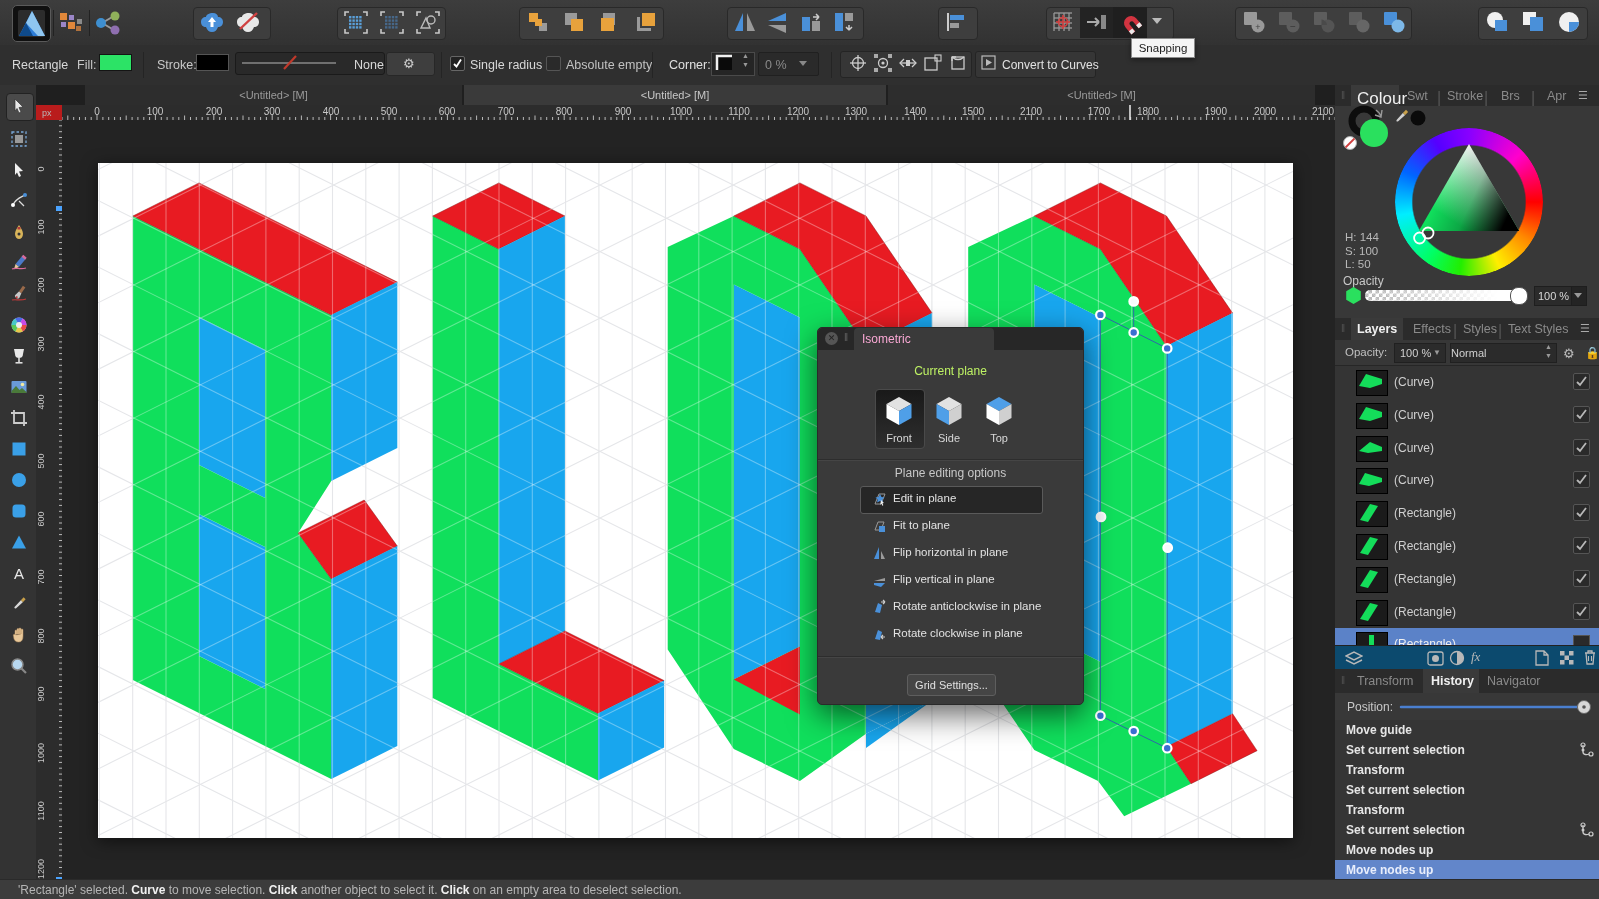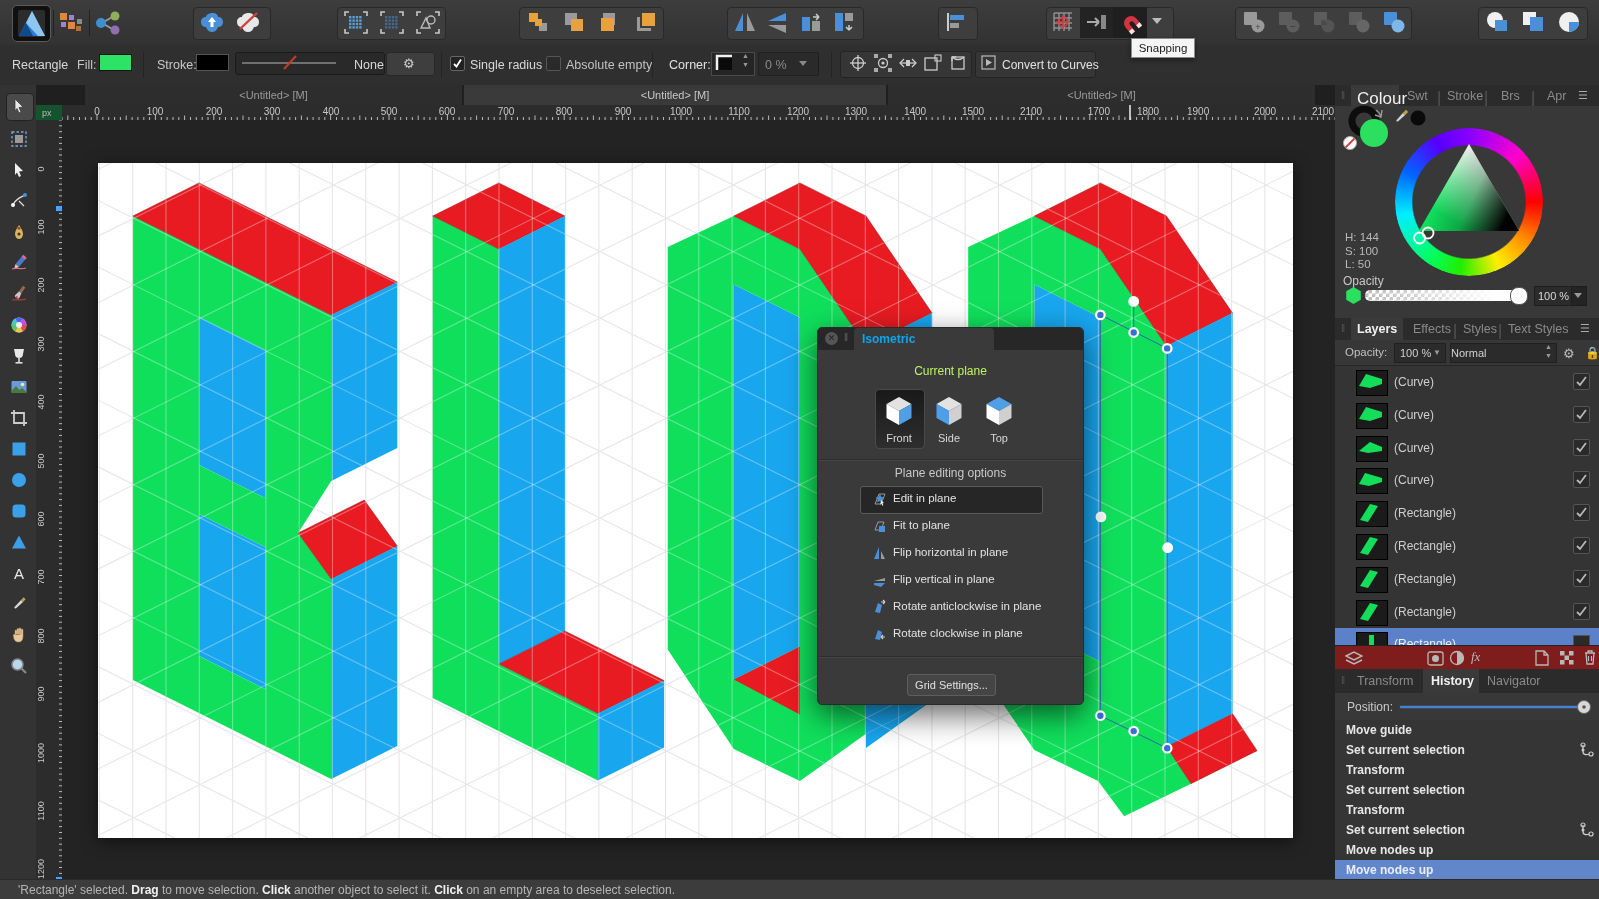--- a/index.html
+++ b/index.html
@@ -548,21 +548,21 @@
     </div>
 
 <div class="abs" style="left:0;top:85px;width:1335px;height:20px;background:#1f1f1f">
       <div class="abs" style="left:85px;top:0;width:377px;height:20px;background:#2d2d2d"></div>
       <div class="abs" style="left:213.5px;top:4px;width:120px;text-align:center;color:#9a9a9a;font-size:11px">&lt;Untitled&gt; [M]</div>
       <div class="abs" style="left:464px;top:0;width:422px;height:20px;background:#3a3a3a"></div>
       <div class="abs" style="left:615.0px;top:4px;width:120px;text-align:center;color:#c8c8c8;font-size:11px">&lt;Untitled&gt; [M]</div>
       <div class="abs" style="left:888px;top:0;width:427px;height:20px;background:#2d2d2d"></div>
       <div class="abs" style="left:1041.5px;top:4px;width:120px;text-align:center;color:#9a9a9a;font-size:11px">&lt;Untitled&gt; [M]</div>
     </div>
-<div class="abs" style="left:36px;top:105px;width:26px;height:15px;background:#14532d;color:#b8b8b8;font-size:9px">
+<div class="abs" style="left:36px;top:105px;width:26px;height:15px;background:#b91c1c;color:#b8b8b8;font-size:9px">
       <span style="position:absolute;left:6px;top:3px">px</span>
     </div>
     <div class="abs" style="left:62px;top:105px;width:1273px;height:15px;background:#2c2c2c;overflow:hidden">
       <div style="position:absolute;left:15px;top:1px;width:40px;text-align:center;color:#c8c8c8;font-size:10px">0</div>
       <div style="position:absolute;left:73px;top:1px;width:40px;text-align:center;color:#c8c8c8;font-size:10px">100</div>
       <div style="position:absolute;left:132px;top:1px;width:40px;text-align:center;color:#c8c8c8;font-size:10px">200</div>
       <div style="position:absolute;left:190px;top:1px;width:40px;text-align:center;color:#c8c8c8;font-size:10px">300</div>
       <div style="position:absolute;left:249px;top:1px;width:40px;text-align:center;color:#c8c8c8;font-size:10px">400</div>
       <div style="position:absolute;left:307px;top:1px;width:40px;text-align:center;color:#c8c8c8;font-size:10px">500</div>
       <div style="position:absolute;left:365px;top:1px;width:40px;text-align:center;color:#c8c8c8;font-size:10px">600</div>
@@ -571,21 +571,21 @@
       <div style="position:absolute;left:541px;top:1px;width:40px;text-align:center;color:#c8c8c8;font-size:10px">900</div>
       <div style="position:absolute;left:599px;top:1px;width:40px;text-align:center;color:#c8c8c8;font-size:10px">1000</div>
       <div style="position:absolute;left:657px;top:1px;width:40px;text-align:center;color:#c8c8c8;font-size:10px">1100</div>
       <div style="position:absolute;left:716px;top:1px;width:40px;text-align:center;color:#c8c8c8;font-size:10px">1200</div>
       <div style="position:absolute;left:774px;top:1px;width:40px;text-align:center;color:#c8c8c8;font-size:10px">1300</div>
       <div style="position:absolute;left:833px;top:1px;width:40px;text-align:center;color:#c8c8c8;font-size:10px">1400</div>
       <div style="position:absolute;left:891px;top:1px;width:40px;text-align:center;color:#c8c8c8;font-size:10px">1500</div>
       <div style="position:absolute;left:949px;top:1px;width:40px;text-align:center;color:#c8c8c8;font-size:10px">2100</div>
       <div style="position:absolute;left:1008px;top:1px;width:40px;text-align:right;color:#c8c8c8;font-size:10px">1700</div>
       <div style="position:absolute;left:1066px;top:1px;width:40px;text-align:center;color:#c8c8c8;font-size:10px">1800</div>
-      <div style="position:absolute;left:1125px;top:1px;width:40px;text-align:left;color:#c8c8c8;font-size:10px">1900</div>
+      <div style="position:absolute;left:1125px;top:1px;width:40px;text-align:right;color:#c8c8c8;font-size:10px">1900</div>
       <div style="position:absolute;left:1183px;top:1px;width:40px;text-align:center;color:#c8c8c8;font-size:10px">2000</div>
       <div style="position:absolute;left:1241px;top:1px;width:40px;text-align:center;color:#c8c8c8;font-size:10px">2100</div>
       <svg style="position:absolute;left:0;top:0" width="1273" height="15">
         <line x1="0.0" y1="12" x2="0.0" y2="15" stroke="#b8b8b8" stroke-width="1"></line>
         <line x1="5.8" y1="10.5" x2="5.8" y2="15" stroke="#b8b8b8" stroke-width="1"></line>
         <line x1="11.7" y1="12" x2="11.7" y2="15" stroke="#b8b8b8" stroke-width="1"></line>
         <line x1="17.5" y1="12" x2="17.5" y2="15" stroke="#b8b8b8" stroke-width="1"></line>
         <line x1="23.4" y1="12" x2="23.4" y2="15" stroke="#b8b8b8" stroke-width="1"></line>
         <line x1="29.2" y1="12" x2="29.2" y2="15" stroke="#b8b8b8" stroke-width="1"></line>
         <line x1="35.0" y1="9" x2="35.0" y2="15" stroke="#b8b8b8" stroke-width="1"></line>
@@ -1194,21 +1194,21 @@
           <path d="M3 8 L6 11 L12 3" stroke="#b8b8b8" stroke-width="1.8" fill="none"></path>
         </svg></div>
 </div>
     <div class="abs" style="left:1335px;top:628px;width:264px;height:17px;background:#5b82c8;overflow:hidden">
 <div class="abs" style="left:21px;top:4px;width:30px;height:18px;background:#1b1b1b;border:1px solid #000"><svg width="28" height="16">
           <rect x="12" y="2" width="5" height="14" fill="#14dd5a"></rect>
         </svg></div>
 <div class="abs" style="left:59px;top:9px;color:#f0f0f0;font-size:12px">(Rectangle)</div>
 <div class="abs" style="left:238px;top:7px;width:15px;height:12px;background:#2a2a2a;border:1px solid #555"></div>
 </div>
-    <div class="abs" style="left:1335px;top:645px;width:264px;height:24px;background:#7f1d1d;border-top:1px solid #222;border-bottom:1px solid #222;color:#b8b8b8">
+    <div class="abs" style="left:1335px;top:645px;width:264px;height:24px;background:#0c4a6e;border-top:1px solid #222;border-bottom:1px solid #222;color:#b8b8b8">
 <svg class="abs" style="left:10px;top:4px" width="18" height="16">
         <path d="M1 6 L9 2 L17 6 L9 10 Z M1 10 L9 14 L17 10" fill="none" stroke="#b8b8b8" stroke-width="1.4"></path>
       </svg>
 <svg class="abs" style="left:92px;top:4px" width="17" height="16">
         <rect x="1" y="2" width="15" height="13" rx="2" fill="none" stroke="#b8b8b8" stroke-width="1.3"></rect>
         <circle cx="8.5" cy="8.5" r="3.5" fill="#b8b8b8"></circle>
       </svg>
 <svg class="abs" style="left:114px;top:4px" width="16" height="16">
         <circle cx="8" cy="8" r="6.5" fill="none" stroke="#b8b8b8" stroke-width="1.3"></circle>
         <path d="M8 1.5 A6.5 6.5 0 0 1 8 14.5 Z" fill="#b8b8b8"></path>
@@ -1282,21 +1282,21 @@
       <div class="abs" style="left:11px;top:3px;color:#e6e6e6;font-size:12px;font-weight:bold">Move nodes up</div>
     </div>
     <div class="abs" style="left:1335px;top:860.0px;width:264px;height:20px;background:#6286ca;border-bottom:1px solid #2c2c2c">
       <div class="abs" style="left:11px;top:3px;color:#e8eefc;font-size:12px;font-weight:bold">Move nodes up</div>
     </div>
 <div class="abs" style="left:817px;top:327px;width:265px;height:376px;background:#3a3a3a;border:1px solid #2a2a2a;border-radius:5px;box-shadow:0 10px 30px rgba(0,0,0,0.6);font-size:12px;color:#d4d4d4">
       <div class="abs" style="left:0;top:0;width:265px;height:22px;background:#272727;border-radius:5px 5px 0 0"></div>
 <div class="abs" style="left:7px;top:4px;width:13px;height:13px;border-radius:7px;background:#555;color:#222;font-size:9px;text-align:center;line-height:13px">✕</div>
 <div class="abs" style="left:26px;top:4px;color:#666;font-size:10px">‖</div>
 <div class="abs" style="left:36px;top:0;width:140px;height:22px;background:#3a3a3a;border-radius:4px 4px 0 0"></div>
-<div class="abs" style="left:44px;top:4px;color:#0ea5e9;font-size:12px;font-weight:bold">Isometric</div>
+<div class="abs" style="left:44px;top:4px;color:#f9a8d4;font-size:12px;font-weight:normal">Isometric</div>
       <div class="abs" style="left:0;top:36px;width:265px;text-align:center;color:#bef264">Current plane</div>
       <div class="abs" style="left:57px;top:61px;width:48px;height:58px;background:linear-gradient(#191919,#2e2e2e);border:1px solid #4a4a4a;border-radius:4px"></div>
       <svg class="abs" style="left:66px;top:67px" width="30" height="32" viewBox="-15 -16 30 32">
 <polygon points="0,-14 12.5,-7 0,0 -12.5,-7" fill="#e2e2e2"></polygon>
 <polygon points="-12.5,-7 0,0 0,14 -12.5,7" fill="#ffffff"></polygon>
 <polygon points="0,0 12.5,-7 12.5,7 0,14" fill="#4f9fe8"></polygon>
       </svg>
       <div class="abs" style="left:56px;top:104px;width:50px;text-align:center;color:#d8d8d8;font-size:11px">Front</div>
       <svg class="abs" style="left:116px;top:67px" width="30" height="32" viewBox="-15 -16 30 32">
 <polygon points="0,-14 12.5,-7 0,0 -12.5,-7" fill="#e2e2e2"></polygon>
@@ -1344,14 +1344,14 @@
         <path d="M4 13 L7 4 L11 6 L9 14 Z" fill="#4a90d9"></path>
         <path d="M14 11 h-4 m0 0 l2 -2 m-2 2 l2 2" stroke="#ccc" stroke-width="1.2" fill="none"></path>
       </svg>
       <div class="abs" style="left:75px;top:299px;color:#e2e2e2;font-size:11.5px">Rotate clockwise in plane</div>
       <div class="abs" style="left:0;top:328px;width:265px;height:1px;background:#2d2d2d"></div>
       <div class="abs" style="left:0;top:329px;width:265px;height:1px;background:#454545"></div>
       <div class="abs" style="left:89px;top:346px;width:87px;height:20px;background:#454545;border:1px solid #5e5e5e;border-radius:3px;text-align:center;line-height:20px;color:#e0e0e0;font-size:11px">Grid Settings...</div>
     </div>
 <div class="abs" style="left:1131px;top:38px;width:62px;height:18px;background:#f5f5f5;border:1px solid #8a8a8a;color:#1a1a1a;font-size:11.5px;text-align:center;line-height:18px;box-shadow:0 2px 5px rgba(0,0,0,0.4)">Snapping</div>
 <div class="abs" style="left:0;top:879px;width:1599px;height:20px;background:#3c3c3c;border-top:1px solid #2a2a2a">
-      <div class="abs" style="left:18px;top:3px;font-size:12px;color:#b5b5b5">'Rectangle' selected. <b style="color:#f0f0f0">Drag</b> to move selection. <b style="color:#f0f0f0">Click</b> another object to select it. <b style="color:#f0f0f0">Click</b> on an empty area to deselect selection.</div>
+      <div class="abs" style="left:18px;top:3px;font-size:12px;color:#b5b5b5">'Rectangle' selected. <b style="color:#f0f0f0">Curve</b> to move selection. <b style="color:#f0f0f0">Click</b> another object to select it. <b style="color:#f0f0f0">Click</b> on an empty area to deselect selection.</div>
     </div>
 </div>
 </body></html>

